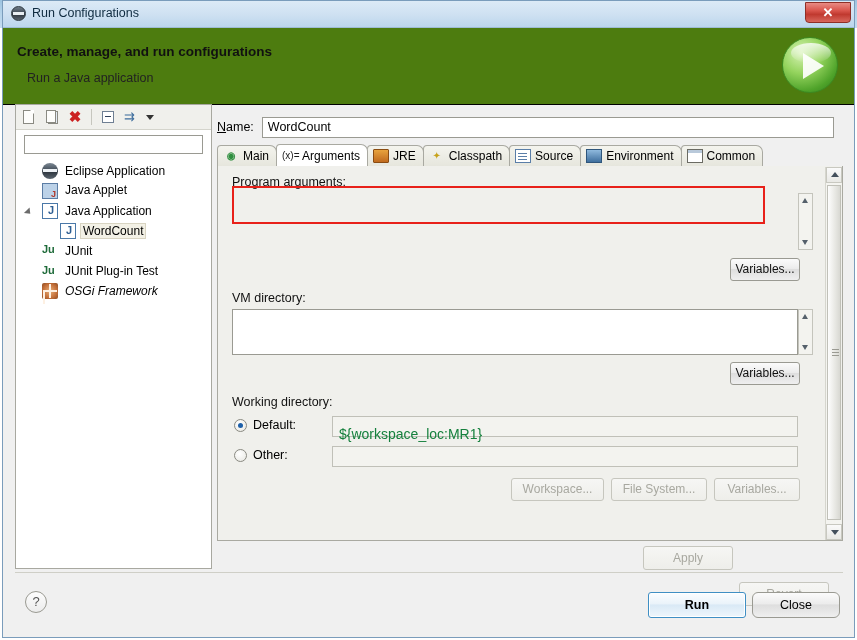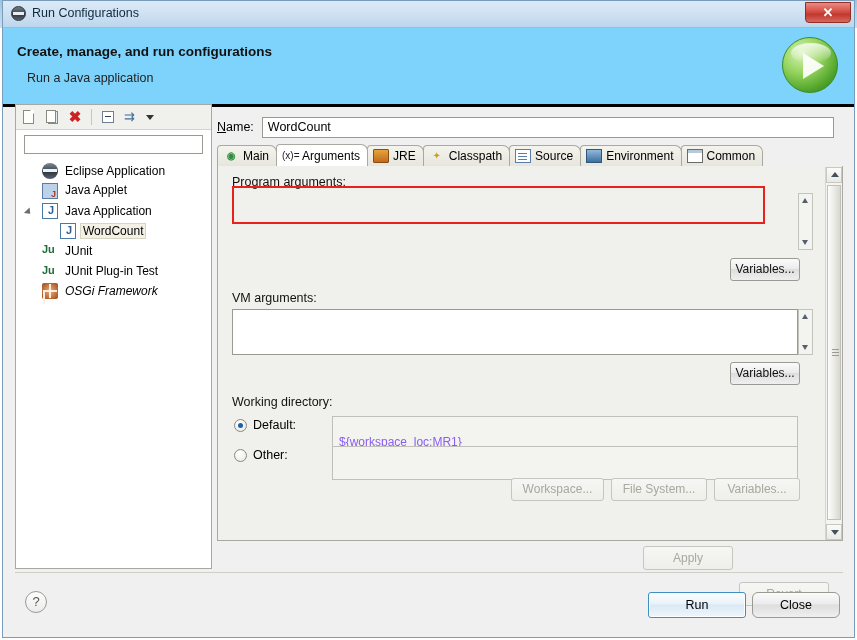--- a/index.html
+++ b/index.html
@@ -86,22 +86,22 @@
     font-weight: bold;
     text-align: center;
     line-height: 19px;
     cursor: pointer;
   }
 
   
   #header {
     position: relative;
     height: 76px;
-    background: #7dd3fc;
-    border-bottom: 3px solid #000000;
+    background: #4d7c0f;
+    border-bottom: 1px solid #000000;
   }
   #header-title {
     position: absolute;
     left: 14px; top: 16px;
     font-size: 13.5px;
     font-weight: bold;
     color: #111111;
   }
   #header-sub {
     position: absolute;
@@ -590,23 +590,23 @@
     width: 5px; height: 5px;
     border-radius: 50%;
     background: #1d5fa8;
   }
   .ro-field {
     position: absolute;
     height: 21px;
     background: #f3f3ef;
     border: 1px solid #c0c0b8;
     box-sizing: border-box;
-    font-size: 12px;
-    color: #8b5cf6;
-    padding: 16px 6px;
+    font-size: 14px;
+    color: #15803d;
+    padding: 8px 6px;
     line-height: 19px;
   }
 
   
   #content-scroll {
     position: absolute;
     right: 1px; top: 1px;
     width: 16px;
     height: 373px;
     background: #f4f4f0;
@@ -675,20 +675,21 @@
     width: 98px; height: 26px;
     border: 1px solid #3f8fc4;
     border-radius: 3px;
     background: linear-gradient(180deg,#fbfdff 0%, #eaf3fa 45%, #d9e9f6 50%, #eef6fc 100%);
     box-shadow: inset 0 0 0 1px #ffffff;
     box-sizing: border-box;
     text-align: center;
     line-height: 24px;
     font-size: 12.5px;
     cursor: pointer;
+    font-weight: bold;
   }
   #close-button {
     position: absolute;
     left: 749px; top: 591px;
     width: 88px; height: 26px;
     border: 1px solid #9a9a92;
     border-radius: 6px;
     background: linear-gradient(180deg,#fbfbfb 0%, #ececec 45%, #dedede 50%, #efefef 100%);
     box-sizing: border-box;
     text-align: center;
@@ -837,21 +838,21 @@
 
       <div id="tab-content">
 
         <div class="section-label" style="left:14px; top:9px;">Program arguments:</div>
         <div class="ta-scroll" style="left:580px; top:27px; height:57px;">
           <span class="ar up"></span>
             <span class="ar dn"></span>
         </div>
         <div class="btn" style="left:512px; top:92px; width:70px;">Variables...</div>
 
-        <div class="section-label" style="left:14px; top:125px;">VM arguments:</div>
+        <div class="section-label" style="left:14px; top:125px;">VM directory:</div>
         <div class="text-area" style="left:14px; top:143px; width:566px; height:46px;"></div>
         <div class="ta-scroll" style="left:580px; top:143px; height:46px;">
           <span class="ar up"></span>
             <span class="ar dn"></span>
         </div>
         <div class="btn" style="left:512px; top:196px; width:70px;">Variables...</div>
 
         <div class="section-label" style="left:14px; top:229px;">Working directory:</div>
 
         <div class="radio-row" style="left:16px; top:252px;">

